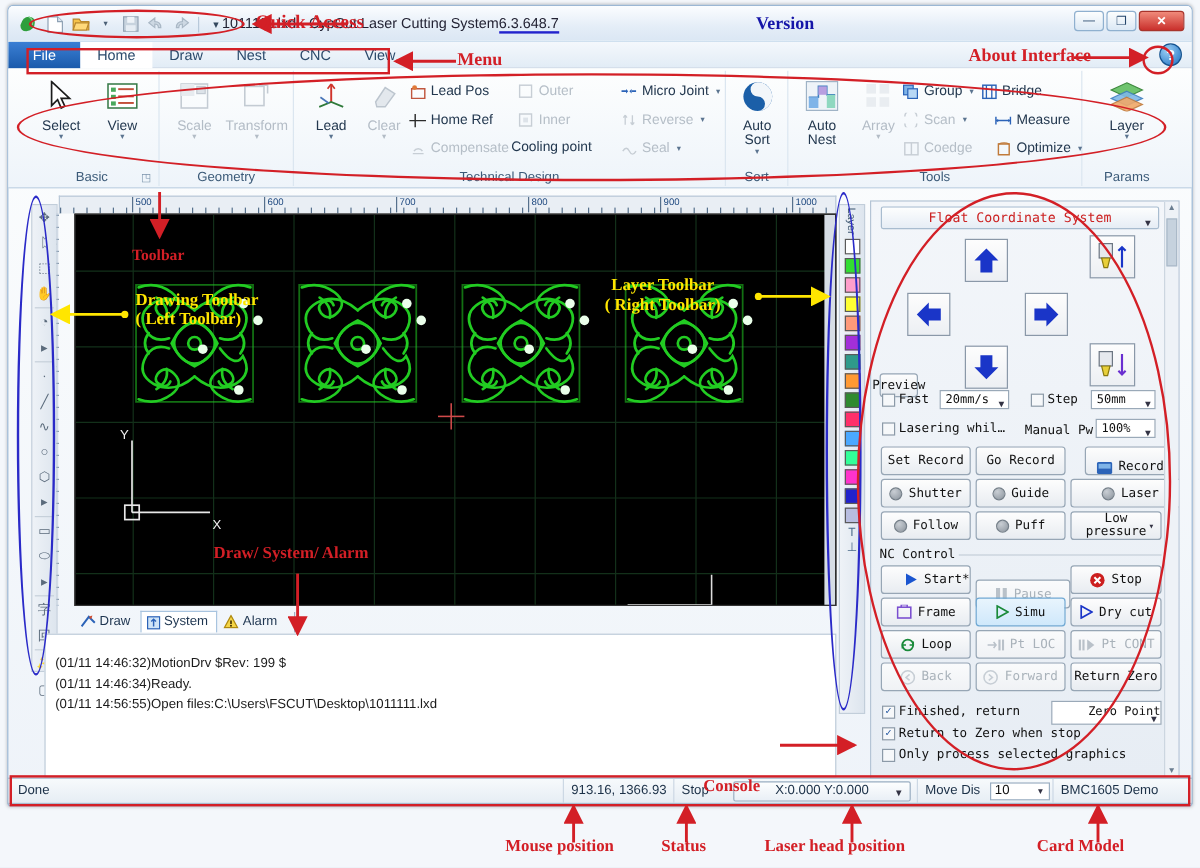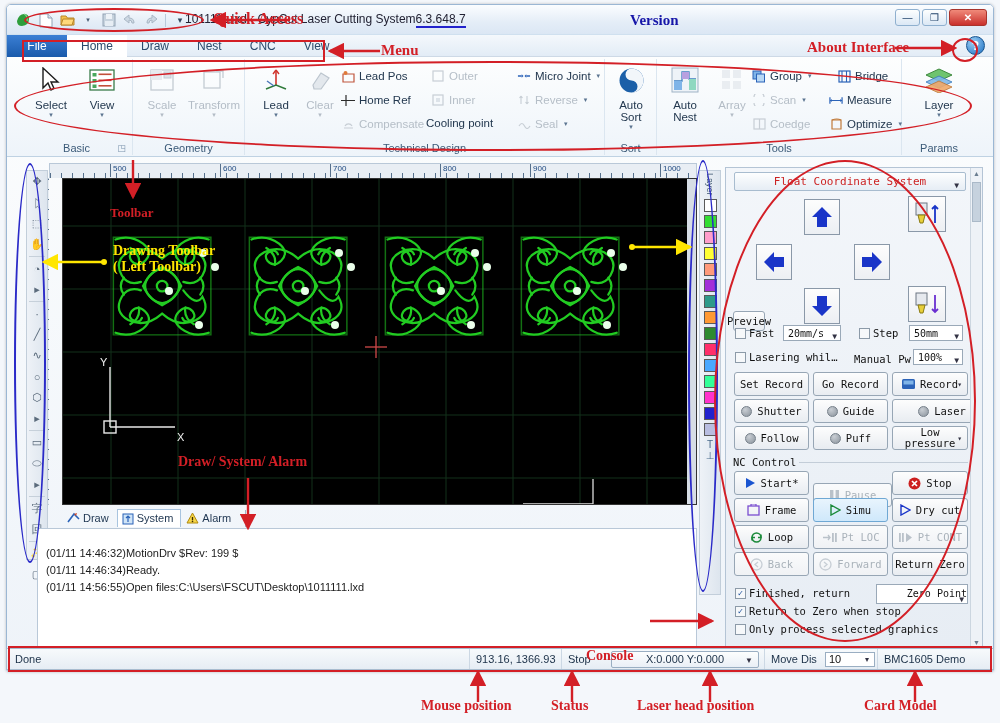--- a/index.html
+++ b/index.html
@@ -444,21 +444,21 @@
         <div class="smallrow dis" style="left:95px; top:58px;">
           <span class="si">
               <svg width="13" height="12" viewBox="0 0 13 12">
                 <rect x="1" y="1" width="11" height="10" fill="none" stroke="#c7ced5" stroke-width="1.2"></rect>
                 <path d="M6.5 1 v10" stroke="#c7ced5" stroke-width="1.2"></path>
               </svg>
             </span>
           <span>Coedge</span>
         </div>
 
-        <div class="smallrow" style="left:180px; top:10px;">
+        <div class="smallrow" style="left:160px; top:10px;">
           <span class="si">
               <svg width="13" height="13" viewBox="0 0 13 13">
                 <rect x="1" y="1" width="11" height="11" fill="none" stroke="#2b63b8" stroke-width="1.2"></rect>
                 <path d="M4 1 v11 M8.5 1 v11" stroke="#2b63b8" stroke-width="1.1"></path>
               </svg>
             </span>
           <span>Bridge</span>
         </div>
         <div class="smallrow" style="left:172px; top:34px;">
           <span class="si">
@@ -497,21 +497,21 @@
         </div>
         <div class="gtitle">Params</div>
       </div>
     </div>
 
     <div class="ruler-h">
       <div class="lbl" style="left:60px;">500</div>
       <div class="lbl" style="left:170px;">600</div>
       <div class="lbl" style="left:280px;">700</div>
       <div class="lbl" style="left:390px;">800</div>
-      <div class="lbl" style="left:480px;">900</div>
+      <div class="lbl" style="left:500px;">900</div>
       <div class="lbl" style="left:610px;">1000</div>
       <div id="hticks">
           <div class="tk" style="left: 0px; height: 5px;"></div>
           <div class="tk" style="left: 11px; height: 5px;"></div>
           <div class="tk" style="left: 22px; height: 5px;"></div>
           <div class="tk" style="left: 33px; height: 5px;"></div>
           <div class="tk" style="left: 44px; height: 5px;"></div>
           <div class="tk" style="left: 55px; height: 5px;"></div>
           <div class="tk" style="left: 66px; height: 5px;"></div>
           <div class="tk" style="left: 77px; height: 5px;"></div>
@@ -853,21 +853,21 @@
         <span>100%</span>
         <span class="cv">▼</span>
       </div>
 
       <div class="cbtn" style="left:8px;  top:204px; width:75px;">
           <span>Set Record</span>
         </div>
       <div class="cbtn" style="left:87px; top:204px; width:75px;">
           <span>Go Record</span>
         </div>
-      <div class="cbtn" style="left:166px;top:204px; width:76px;">
+      <div class="cbtn" style="left:178px;top:204px; width:76px;align-items:flex-end;">
         <svg width="13" height="10" viewBox="0 0 13 10">
             <rect x="0" y="0" width="13" height="10" rx="1.5" fill="#2b63b8"></rect>
             <rect x="1.5" y="1.5" width="10" height="4" fill="#7fb4e8"></rect>
           </svg>
         <span>Record</span>
         <span class="cv">▾</span>
       </div>
 
       <div class="cbtn" style="left:8px;  top:231px; width:75px;">
           <span class="led"></span>
@@ -892,21 +892,21 @@
         </div>
       <div class="cbtn" style="left:166px;top:258px; width:76px; flex-direction:column; gap:0; line-height:11px;">
         <span>Low</span>
         <span>pressure</span>
         <span class="cv">▾</span>
       </div>
 
       <div class="sec-label" style="left:7px; top:288px;">NC Control</div>
       <div class="hr-line" style="left:73px; top:294px; width:169px;"></div>
 
-      <div class="cbtn" style="left:8px;  top:303px; width:75px;">
+      <div class="cbtn" style="left:8px;  top:303px; width:75px;justify-content:flex-end;">
         <svg width="11" height="12" viewBox="0 0 11 12">
             <path d="M1 1 L10 6 L1 11Z" fill="#1a55d0"></path>
           </svg>
         <span>Start*</span>
       </div>
       <div class="cbtn dis" style="left:87px; top:315px; width:79px;">
         <svg width="11" height="12" viewBox="0 0 11 12">
             <rect x="1" y="1" width="3.4" height="10" fill="#b9c1c9"></rect>
             <rect x="6.6" y="1" width="3.4" height="10" fill="#b9c1c9"></rect>
           </svg>
@@ -1062,20 +1062,24 @@
 
   <div class="anno red" style="left:213px; top:10px; font-size:16px;">Quick Access</div>
   <div class="anno blue" style="left:630px; top:12px; font-size:15px;">Version</div>
   <div class="anno red" style="left:381px; top:42px; font-size:15px;">Menu</div>
   <div class="anno red" style="left:807px; top:39px; font-size:15px;">About Interface</div>
   <div class="anno red" style="left:110px; top:205px; font-size:13px;">Toolbar</div>
   <div class="anno yel" style="left:113px; top:243px; font-size:14px; line-height:16px;">
     <div>Drawing Toolbar</div>
     <div>( Left Toolbar)</div>
   </div>
+  <div class="anno yel" style="left:504px; top:231px; font-size:14px; line-height:16px; text-align:center;">
+    <div>Layer Toolbar</div>
+    <div>( Right Toolbar)</div>
+  </div>
   <div class="anno red" style="left:178px; top:454px; font-size:14px;">Draw/ System/ Alarm</div>
   <div class="anno red" style="left:586px; top:648px; font-size:14px;">Console</div>
   <div class="anno red" style="left:421px; top:698px; font-size:14px;">Mouse position</div>
   <div class="anno red" style="left:551px; top:698px; font-size:14px;">Status</div>
   <div class="anno red" style="left:637px; top:698px; font-size:14px;">Laser head position</div>
   <div class="anno red" style="left:864px; top:698px; font-size:14px;">Card Model</div>
 
 </div>
 
 </body></html>

